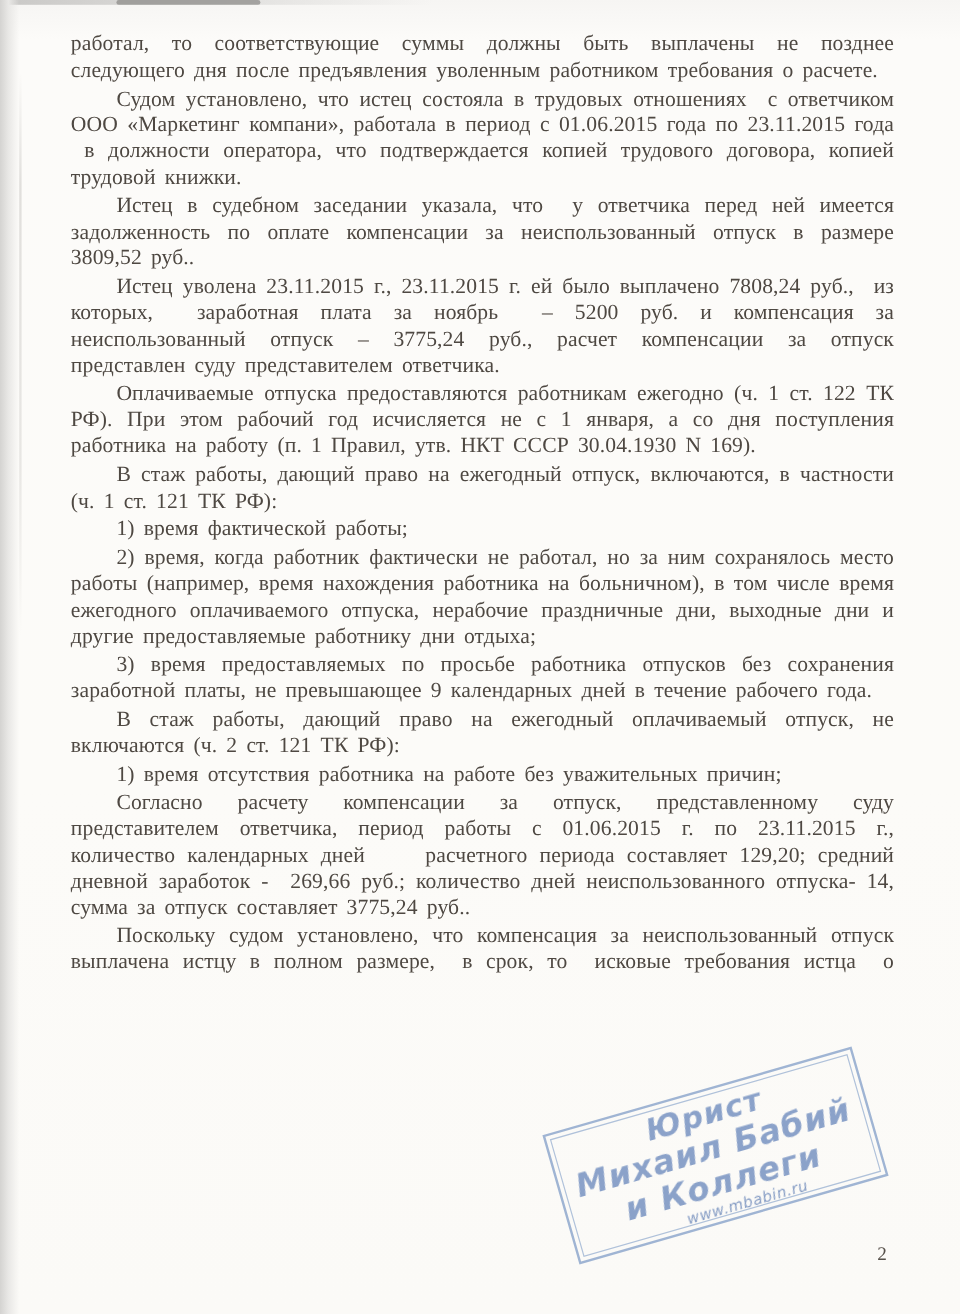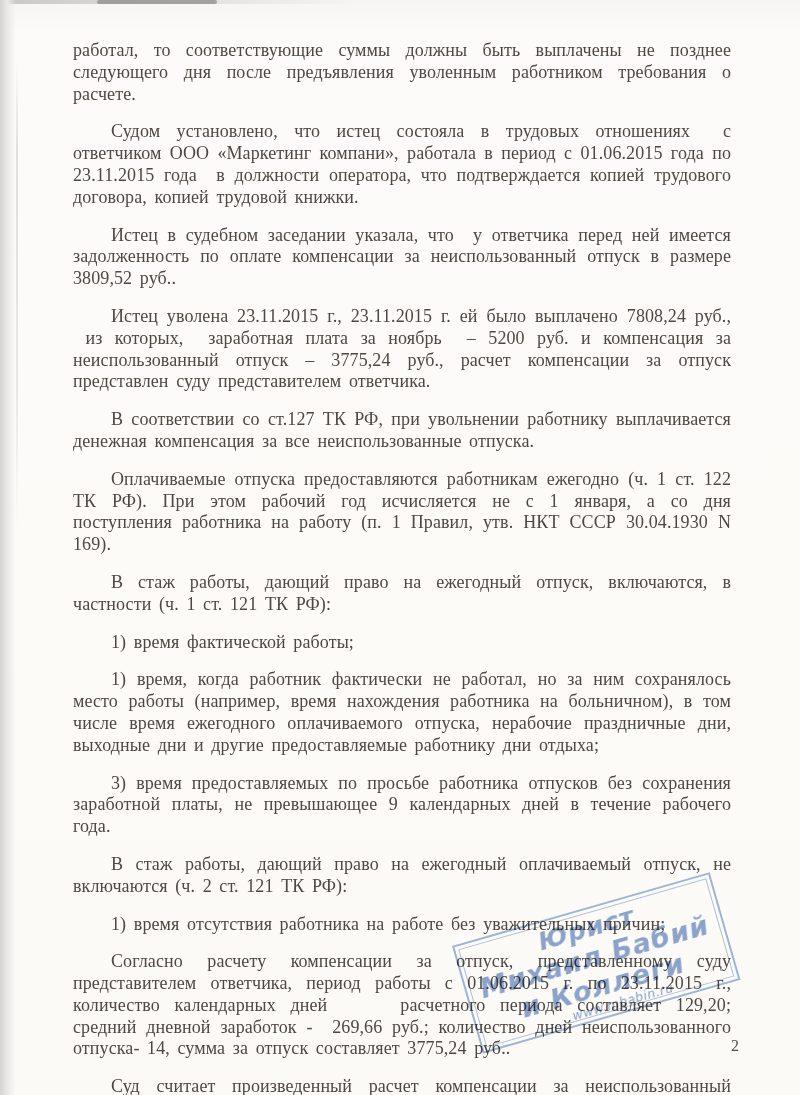--- a/index.html
+++ b/index.html
@@ -34,21 +34,21 @@
   
   .text-block {
     position: absolute; left: 57px; top: 24px; width: 690px;
     font-size: 18px; line-height: 21.8px;
     color: #4e4842;
     text-align: justify;
     word-spacing: 3px;
     letter-spacing: 0.1px;
     filter: blur(0.25px);
   }
-  .para { margin: 16px; padding: 0; }
+  .para { margin: 2px; padding: 0; }
   .para.indent { text-indent: 38px; }
   .para.jlast { text-align-last: justify; }
   
   .stamp {
     position: absolute; left: 452px; top: 946px; width: 268px; height: 112px;
     transform: rotate(-16deg); transform-origin: 0 0;
     mix-blend-mode: multiply;
   }
   .stamp-border {
     position: absolute; inset: 0;
@@ -89,30 +89,28 @@
   <div class="scan-edge-top"></div>
   <div class="scan-edge-left"></div>
   <div class="scan-smudge-top"></div>
   <div class="scan-crease"></div>
 
   <div class="text-block">
       <p class="para">работал, то соответствующие суммы должны быть выплачены не позднее следующего дня после предъявления уволенным работником требования о расчете.</p>
       <p class="para indent">Судом установлено, что истец состояла в трудовых отношениях &nbsp;с ответчиком ООО «Маркетинг компани», работала в период с 01.06.2015 года по 23.11.2015 года &nbsp;в должности оператора, что подтверждается копией трудового договора, копией трудовой книжки.</p>
       <p class="para indent">Истец в судебном заседании указала, что &nbsp;у ответчика перед ней имеется задолженность по оплате компенсации за неиспользованный отпуск в размере 3809,52 руб..</p>
       <p class="para indent">Истец уволена 23.11.2015 г., 23.11.2015 г. ей было выплачено 7808,24 руб., &nbsp;из которых, &nbsp;заработная плата за ноябрь &nbsp;– 5200 руб. и компенсация за неиспользованный отпуск – 3775,24 руб., расчет компенсации за отпуск представлен суду представителем ответчика.</p>
-      <p class="para indent">В соответствии со ст.127 ТК РФ, при увольнении работнику выплачивается денежная компенсация за все неиспользованные отпуска.</p>
       <p class="para indent">Оплачиваемые отпуска предоставляются работникам ежегодно (ч. 1 ст. 122 ТК РФ). При этом рабочий год исчисляется не с 1 января, а со дня поступления работника на работу (п. 1 Правил, утв. НКТ СССР 30.04.1930 N 169).</p>
       <p class="para indent">В стаж работы, дающий право на ежегодный отпуск, включаются, в частности (ч. 1 ст. 121 ТК РФ):</p>
       <p class="para indent">1) время фактической работы;</p>
-      <p class="para indent">1) время, когда работник фактически не работал, но за ним сохранялось место работы (например, время нахождения работника на больничном), в том числе время ежегодного оплачиваемого отпуска, нерабочие праздничные дни, выходные дни и другие предоставляемые работнику дни отдыха;</p>
+      <p class="para indent">2) время, когда работник фактически не работал, но за ним сохранялось место работы (например, время нахождения работника на больничном), в том числе время ежегодного оплачиваемого отпуска, нерабочие праздничные дни, выходные дни и другие предоставляемые работнику дни отдыха;</p>
       <p class="para indent">3) время предоставляемых по просьбе работника отпусков без сохранения заработной платы, не превышающее 9 календарных дней в течение рабочего года.</p>
       <p class="para indent">В стаж работы, дающий право на ежегодный оплачиваемый отпуск, не включаются (ч. 2 ст. 121 ТК РФ):</p>
       <p class="para indent">1) время отсутствия работника на работе без уважительных причин;</p>
       <p class="para indent">Согласно расчету компенсации за отпуск, представленному суду представителем ответчика, период работы с 01.06.2015 г. по 23.11.2015 г., количество календарных дней &nbsp;&nbsp;&nbsp;&nbsp;расчетного периода составляет 129,20; средний дневной заработок - &nbsp;269,66 руб.; количество дней неиспользованного отпуска- 14, сумма за отпуск составляет 3775,24 руб..</p>
-      <p class="para indent">Суд считает произведенный расчет компенсации за неиспользованный отпуск верным, истцом данный расчет не оспорен.</p>
       <p class="para indent jlast">Поскольку судом установлено, что компенсация за неиспользованный отпуск выплачена истцу в полном размере, &nbsp;в срок, то &nbsp;исковые требования истца &nbsp;о</p>
     </div>
 
   <div class="stamp">
     <div class="stamp-border"></div>
     <div class="stamp-text">
       <span class="stamp-l1">Юрист</span>
       <span class="stamp-l2">Михаил Бабий</span>
       <span class="stamp-l3">и Коллеги</span>
       <span class="stamp-url">www.mbabin.ru</span>

